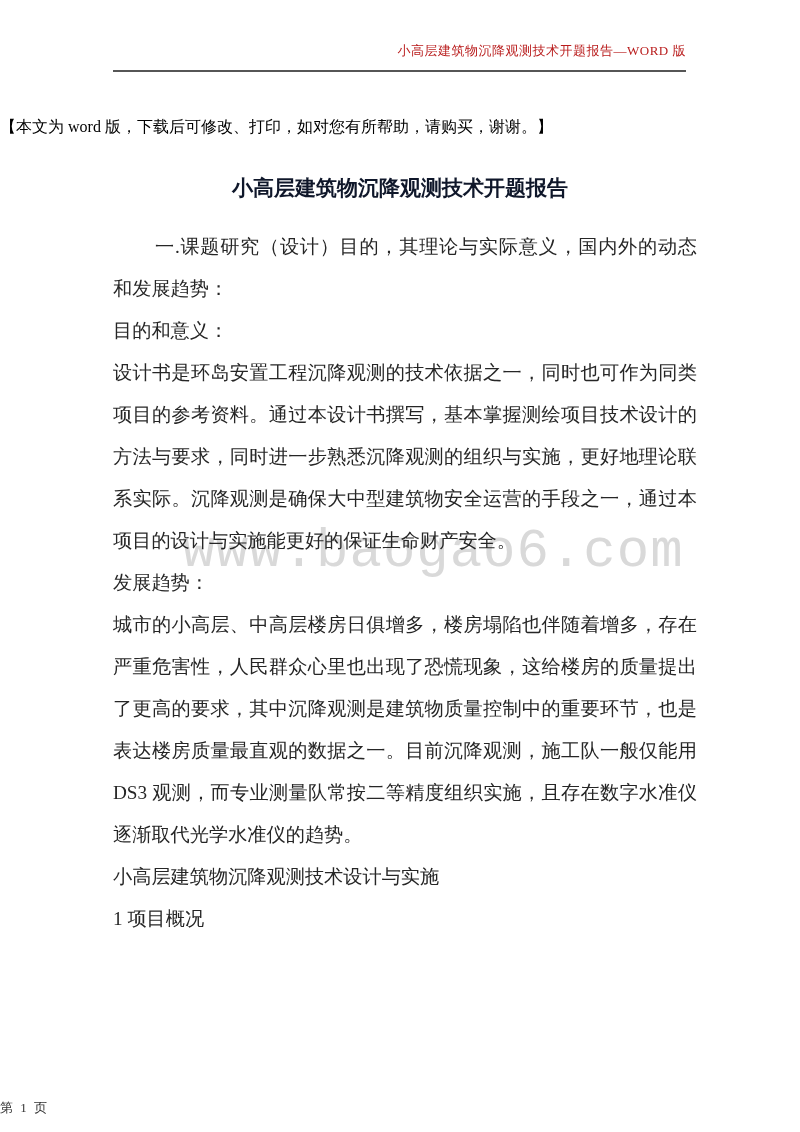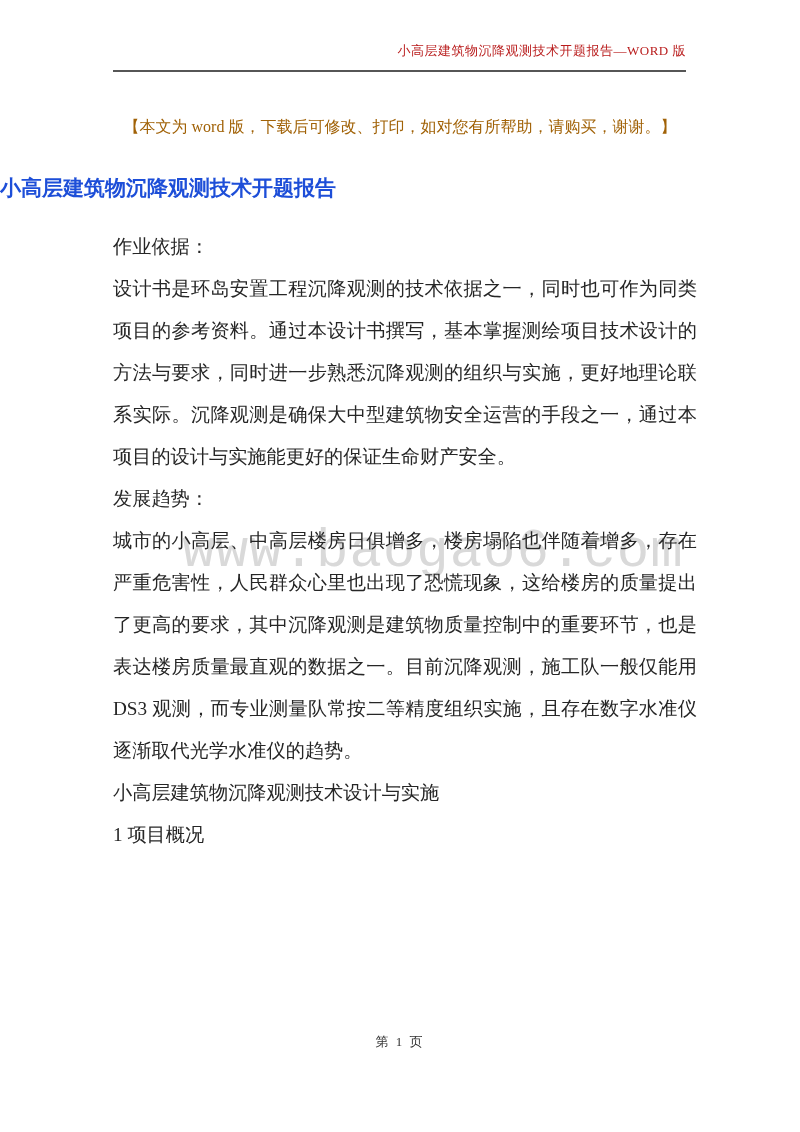--- a/index.html
+++ b/index.html
@@ -27,37 +27,38 @@
     border-bottom: 2px solid #565656;
     z-index: 2;
   }
 
   
   .notice {
     position: absolute;
     left: 0;
     top: 115px;
     width: 100%;
-    text-align: center;
+    text-align: left;
     font-size: 16px;
     line-height: 24px;
-    color: #a16207;
+    color: #000000;
     z-index: 2;
   }
 
   
   .doc-title {
     position: absolute;
     left: 0;
     top: 174px;
     width: 100%;
+    text-align: center;
     font-size: 21px;
     line-height: 28px;
     font-weight: bold;
-    color: #1d4ed8;
+    color: #0f172a;
     z-index: 2;
   }
 
   
   .watermark {
     position: absolute;
     left: 433px;
     top: 551px;
     transform: translate(-50%, -50%);
     font-family: Liberation Mono, monospace;
@@ -81,23 +82,23 @@
     color: #262626;
     z-index: 1;
   }
   .document-body p { margin: 0; padding: 0; }
   .document-body p.indent { text-indent: 42px; }
 
   
   .doc-footer {
     position: absolute;
     left: 0;
-    top: 1032px;
+    top: 1098px;
     width: 100%;
-    text-align: center;
+    text-align: left;
     font-size: 13px;
     line-height: 20px;
     letter-spacing: 2px;
     color: #333333;
     z-index: 2;
   }
 </style>
 </head>
 <body>
 
@@ -107,21 +108,22 @@
     <span>小高层建筑物沉降观测技术开题报告—WORD 版</span>
   </div>
 
   <div class="notice">【本文为 word 版，下载后可修改、打印，如对您有所帮助，请购买，谢谢。】</div>
 
   <div class="doc-title">小高层建筑物沉降观测技术开题报告</div>
 
   <div class="watermark">www.baogao6.com</div>
 
   <div class="document-body">
-      <p>作业依据：</p>
+      <p class="indent">一.课题研究（设计）目的，其理论与实际意义，国内外的动态和发展趋势：</p>
+      <p>目的和意义：</p>
       <p>设计书是环岛安置工程沉降观测的技术依据之一，同时也可作为同类项目的参考资料。通过本设计书撰写，基本掌握测绘项目技术设计的方法与要求，同时进一步熟悉沉降观测的组织与实施，更好地理论联系实际。沉降观测是确保大中型建筑物安全运营的手段之一，通过本项目的设计与实施能更好的保证生命财产安全。</p>
       <p>发展趋势：</p>
       <p>城市的小高层、中高层楼房日俱增多，楼房塌陷也伴随着增多，存在严重危害性，人民群众心里也出现了恐慌现象，这给楼房的质量提出了更高的要求，其中沉降观测是建筑物质量控制中的重要环节，也是表达楼房质量最直观的数据之一。目前沉降观测，施工队一般仅能用DS3 观测，而专业测量队常按二等精度组织实施，且存在数字水准仪逐渐取代光学水准仪的趋势。</p>
       <p>小高层建筑物沉降观测技术设计与实施</p>
       <p>1 项目概况</p>
     </div>
 
   <div class="doc-footer">第 1 页</div>
 
 </div>

